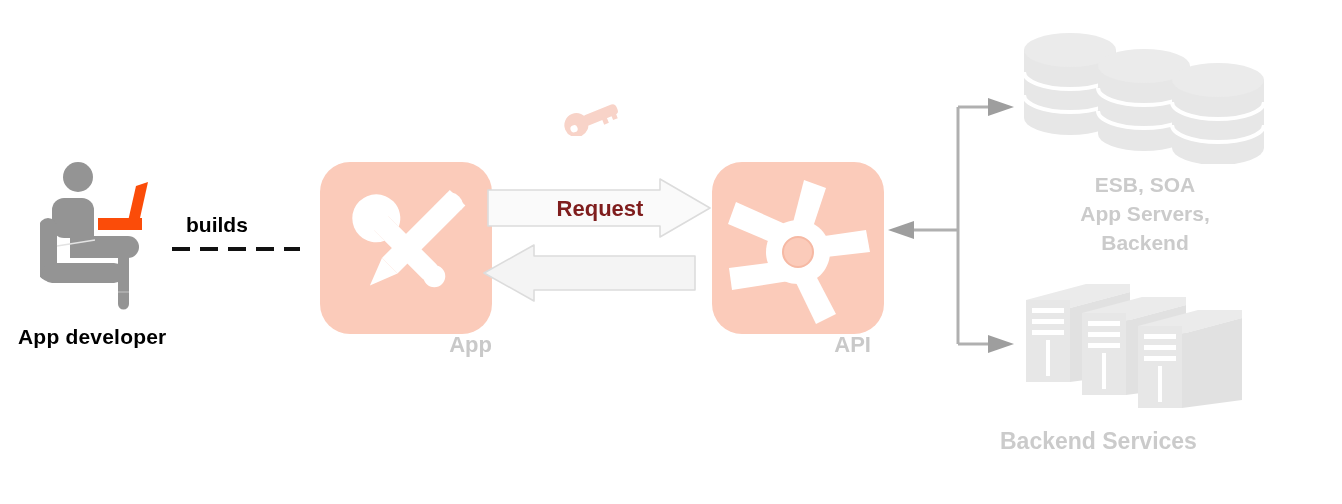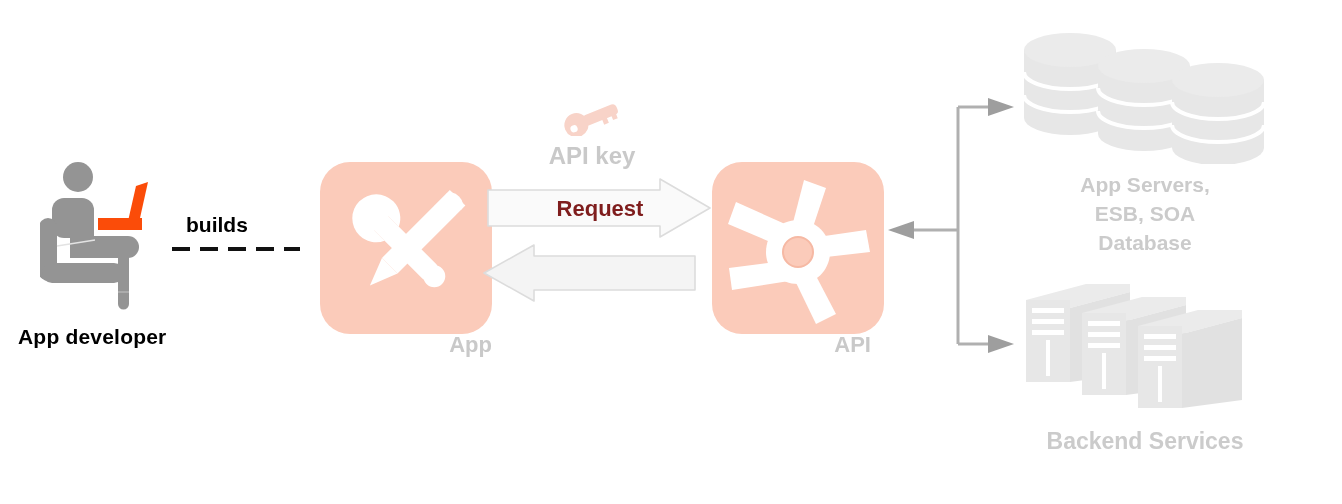--- a/index.html
+++ b/index.html
@@ -80,21 +80,21 @@
   #database-icon { left: 1020px; top: 32px; width: 250px; height: 132px; }
   #servers-icon  { left: 1020px; top: 278px; width: 250px; height: 132px; }
 
   #esb-label {
     left: 1020px; top: 170px; width: 250px;
     text-align: center; font-size: 21px; font-weight: bold;
     color: #cbcbcb; line-height: 29px;
   }
   #backend-label {
     left: 1000px; top: 428px; width: 290px;
-    text-align: center; font-size: 23px; font-weight: bold;
+    font-size: 23px; font-weight: bold;
     color: #cbcbcb; white-space: nowrap;
   }
 </style>
 </head>
 <body>
 
 <div id="canvas">
 
   <div class="abs" id="developer-group">
     <svg width="140" height="150" viewBox="0 0 140 150" xmlns="http://www.w3.org/2000/svg">
@@ -161,21 +161,20 @@
     <svg width="62" height="40" viewBox="0 0 62 40" xmlns="http://www.w3.org/2000/svg">
       <g transform="rotate(-22 31 20)">
         <circle cx="14" cy="23" r="12" fill="#f8d3c8"></circle>
         <circle cx="10.5" cy="25.5" r="3.6" fill="#ffffff"></circle>
         <rect x="22" y="17" width="36" height="11" rx="4" fill="#f8d3c8"></rect>
         <rect x="40" y="26" width="5" height="7" fill="#f8d3c8"></rect>
         <rect x="50" y="26" width="5" height="6" fill="#f8d3c8"></rect>
       </g>
     </svg>
   </div>
-  <div class="abs" id="api-key-label">API key</div>
 
   <div class="abs" id="request-arrow">
     <svg width="224" height="60" viewBox="0 0 224 60" xmlns="http://www.w3.org/2000/svg">
       <path d="M1 12 H173 V1 L223 30 L173 59 V48 H1 Z" fill="#fafafa" stroke="#dcdcdc" stroke-width="1.6" stroke-linejoin="round"></path>
     </svg>
   </div>
   <div class="abs flow-label" id="request-label">Request</div>
 
   <div class="abs" id="response-arrow">
     <svg width="213" height="58" viewBox="0 0 213 58" xmlns="http://www.w3.org/2000/svg">
@@ -248,23 +247,23 @@
       <g>
         <path d="M152 48 v68 a46 17 0 0 0 92 0 v-68 z" fill="#e7e7e7"></path>
         <ellipse cx="198" cy="48" rx="46" ry="17" fill="#ebebeb"></ellipse>
         <path d="M152 70 a46 17 0 0 0 92 0" fill="none" stroke="#ffffff" stroke-width="4"></path>
         <path d="M152 93 a46 17 0 0 0 92 0" fill="none" stroke="#ffffff" stroke-width="4"></path>
       </g>
     </svg>
   </div>
 
   <div class="abs" id="esb-label">
+    <div>ESB, SOA</div>
     <div>App Servers,</div>
-    <div>ESB, SOA</div>
-    <div>Database</div>
+    <div>Backend</div>
   </div>
 
   <div class="abs" id="servers-icon">
     <svg width="250" height="132" viewBox="0 0 250 132" xmlns="http://www.w3.org/2000/svg">
 
       <g>
         <path d="M6 22 L66 6 L110 6 L110 14 L50 30 Z" fill="#ebebeb"></path>
         <rect x="6" y="22" width="44" height="82" fill="#e7e7e7"></rect>
         <path d="M50 30 L110 14 L110 96 L50 104 Z" fill="#e1e1e1"></path>
         <g fill="#ffffff">

